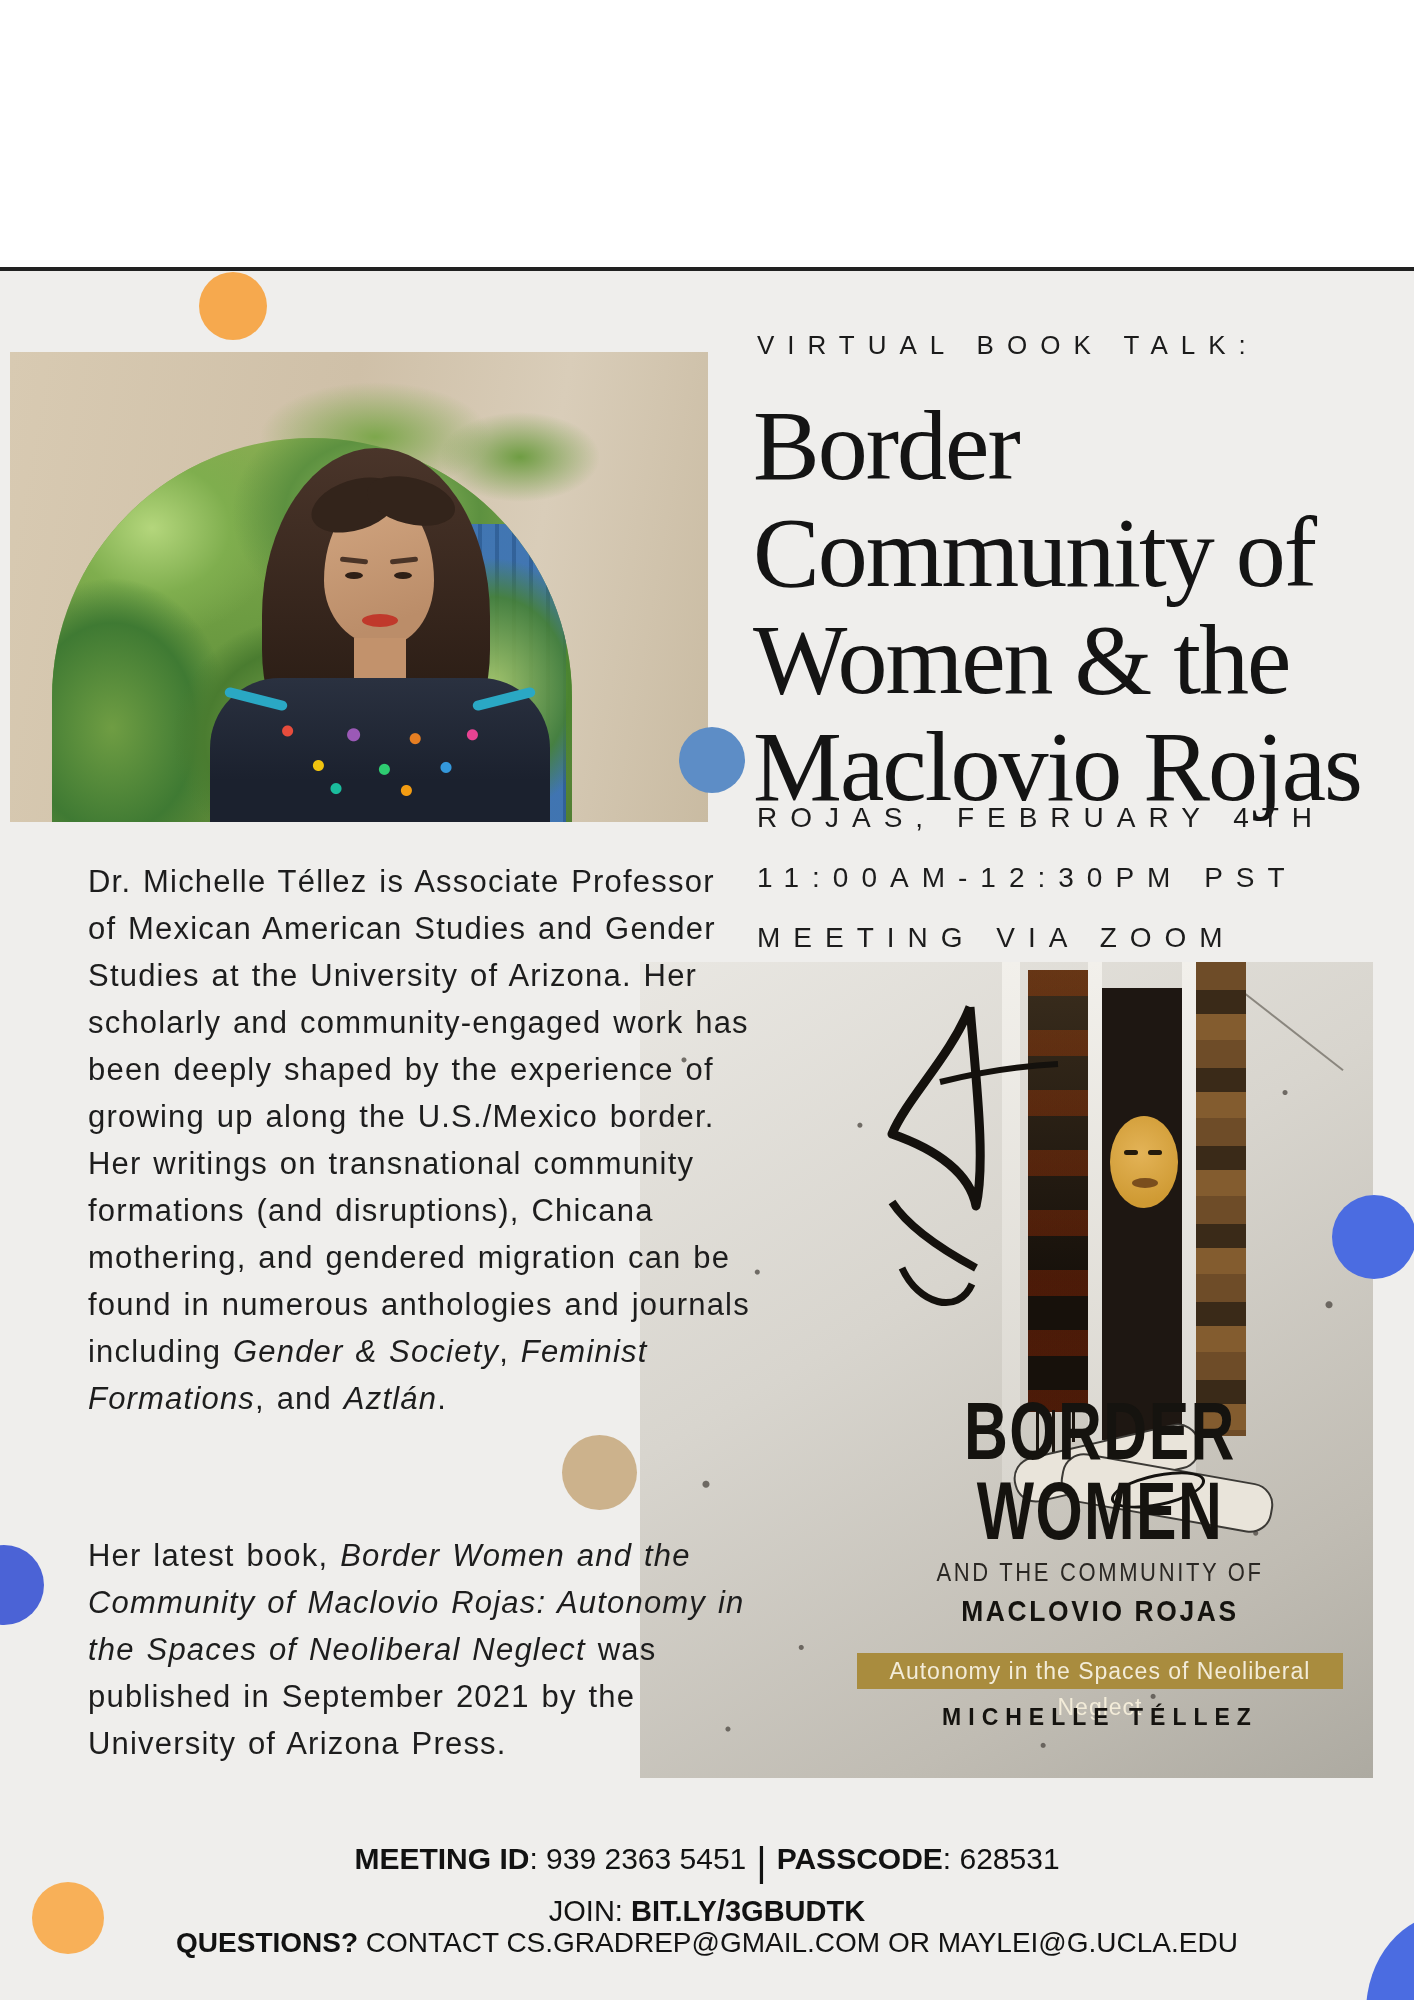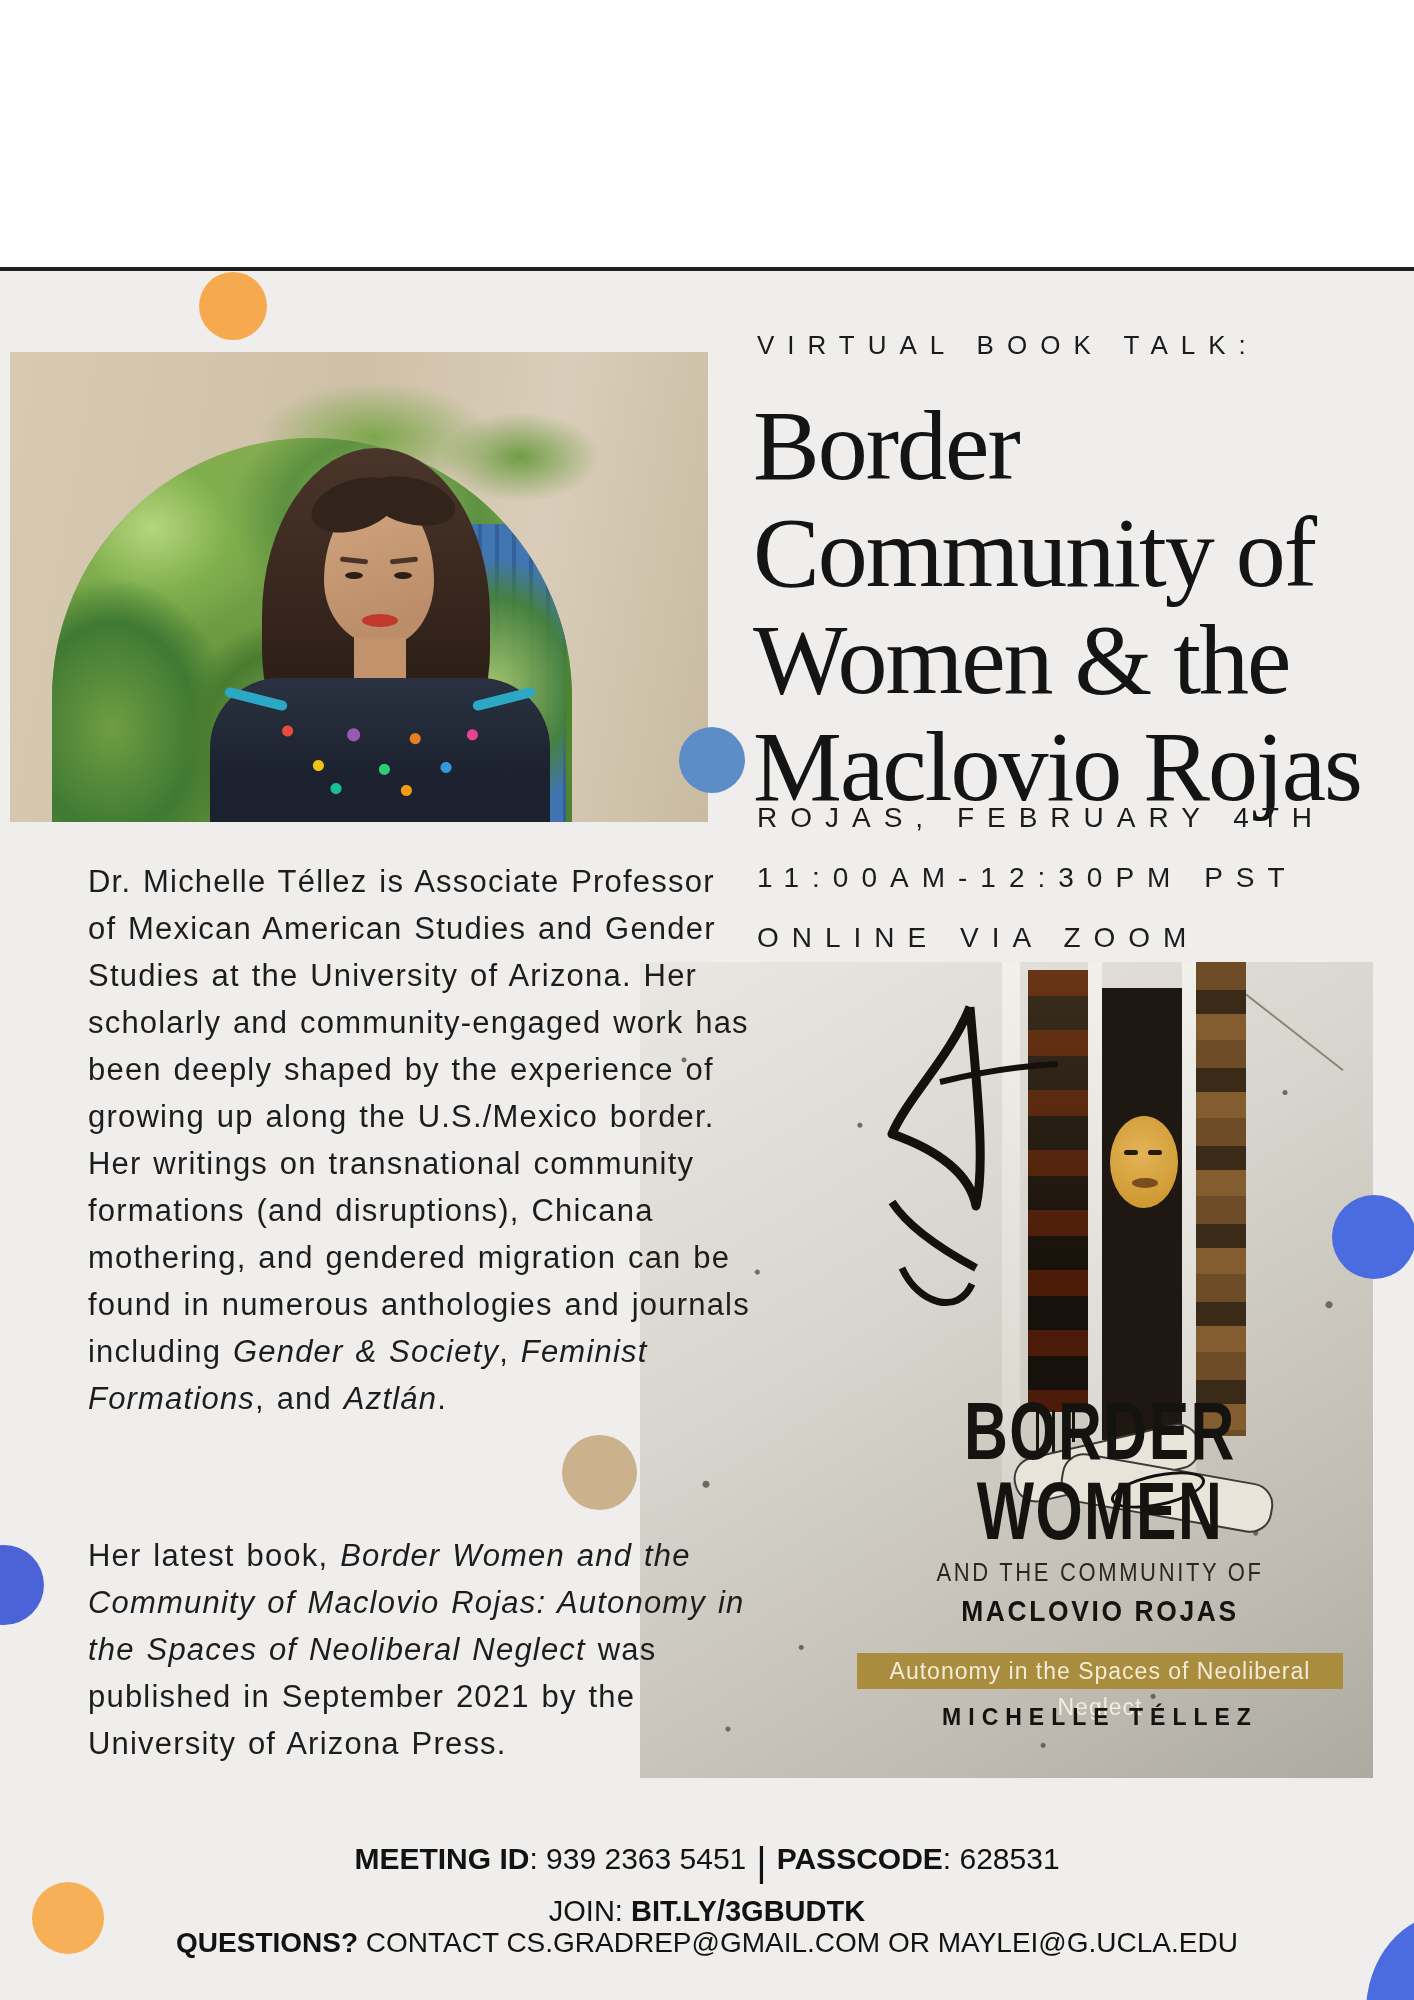--- a/index.html
+++ b/index.html
@@ -232,21 +232,21 @@
   <div class="abs kicker">VIRTUAL BOOK TALK:</div>
   <div class="abs event-title">
       <div>Border</div>
       <div>Community of</div>
       <div>Women &amp; the</div>
       <div>Maclovio Rojas</div>
     </div>
   <div class="abs when">
       <div>ROJAS, FEBRUARY 4TH</div>
       <div>11:00AM-12:30PM PST</div>
-      <div>ONLINE VIA ZOOM</div>
+      <div>MEETING VIA ZOOM</div>
     </div>
 
   <div class="abs bio bio-p1"><span>Dr. Michelle Téllez is Associate Professor of Mexican American Studies and Gender Studies at the University of Arizona.  Her scholarly and community-engaged work has been deeply shaped by the experience of growing up along the U.S./Mexico border. Her writings on transnational community formations (and disruptions), Chicana mothering, and gendered migration can be found in numerous anthologies and journals including </span><span class="it">Gender &amp; Society</span><span>, </span><span class="it">Feminist Formations</span><span>, and </span><span class="it">Aztlán</span><span>.</span></div>
   <div class="abs bio bio-p2"><span>Her latest book, </span><span class="it">Border Women and the Community of Maclovio Rojas: Autonomy in the Spaces of Neoliberal Neglect</span><span> was published in September 2021 by the University of Arizona Press.</span></div>
 
   <div class="abs cover">
     <div class="speckles"></div>
     <div class="crack"></div>
     <div class="panelA"></div>
     <div class="panelB">

